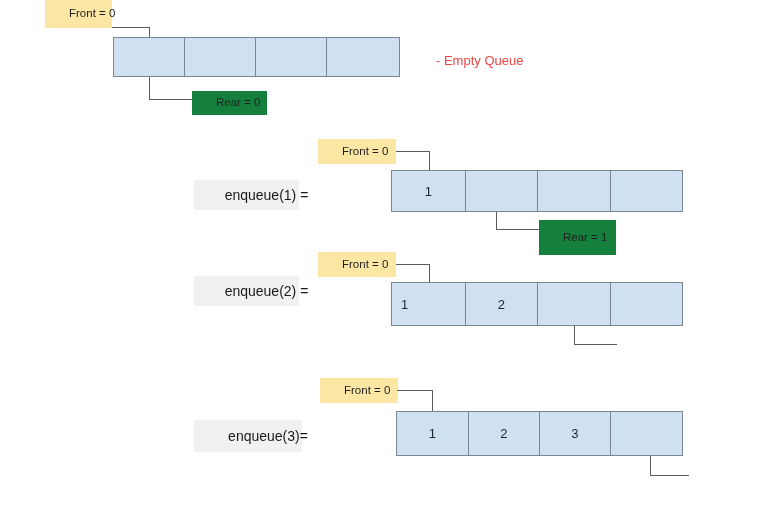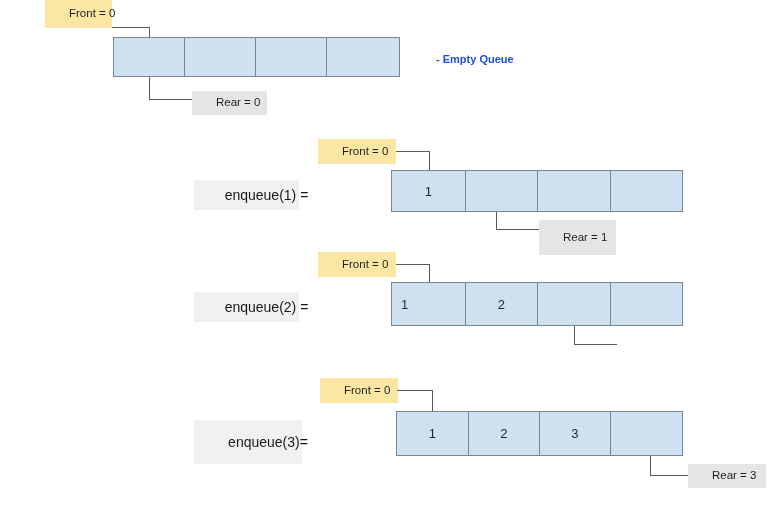--- a/index.html
+++ b/index.html
@@ -28,44 +28,43 @@
     font-size: 11.5px;
     line-height: 1;
     color: #1f1f1f;
     white-space: nowrap;
     padding-left: 24px;
   }
   .tag.front {
     background: #fce6a4;
   }
   .tag.rear {
-    background: #e5e5e5;
+    background: #15803d;
   }
 
   
   .op-label {
     position: absolute;
     box-sizing: border-box;
     display: flex;
     align-items: center;
     justify-content: center;
     background: #f1f1f1;
     color: #1a1a1a;
     font-size: 14px;
     white-space: nowrap;
     padding-left: 40px;
   }
 
   
   .note {
     position: absolute;
-    font-size: 11px;
-    color: #1d4ed8;
+    font-size: 13px;
+    color: #ef4444;
     white-space: nowrap;
-    font-weight: bold;
   }
 
   
   .queue {
     position: absolute;
     display: flex;
     box-sizing: border-box;
     border: 1.5px solid #7a8596;
     background: #cfe0f0;
   }
@@ -138,56 +137,53 @@
     <div class="cell" style="width:73px;"></div>
     <div class="cell" style="width:72px;"></div>
   </div>
 
   <div class="conn v" style="left:496px; top:212px; height:18px;"></div>
   <div class="conn h" style="left:496px; top:229px; width:44px;"></div>
   <div class="tag rear" style="left:539px; top:220px; width:77px; height:35px;">
     <span>Rear = 1</span>
   </div>
 
-  <div class="op-label" style="left:194px; top:292px; width:105px; height:30px;">
+  <div class="op-label" style="left:194px; top:276px; width:105px; height:30px;">
     <span>enqueue(2) =</span>
   </div>
 
   <div class="tag front" style="left:318px; top:252px; width:78px; height:25px;">
     <span>Front = 0</span>
   </div>
   <div class="conn h" style="left:396px; top:264px; width:34px;"></div>
   <div class="conn v" style="left:429px; top:264px; height:19px;"></div>
 
   <div class="queue" style="left:391px; top:282px; width:292px; height:44px;">
     <div class="cell align-left" style="width:74px;">1</div>
     <div class="cell" style="width:73px;">2</div>
     <div class="cell" style="width:73px;"></div>
     <div class="cell" style="width:72px;"></div>
   </div>
 
   <div class="conn v" style="left:574px; top:326px; height:19px;"></div>
   <div class="conn h" style="left:574px; top:344px; width:43px;"></div>
 
-  <div class="op-label" style="left:194px; top:420px; width:108px; height:44px;">
+  <div class="op-label" style="left:194px; top:420px; width:108px; height:32px;">
     <span>enqueue(3)=</span>
   </div>
 
   <div class="tag front" style="left:320px; top:378px; width:78px; height:25px;">
     <span>Front = 0</span>
   </div>
   <div class="conn h" style="left:397px; top:390px; width:36px;"></div>
   <div class="conn v" style="left:432px; top:390px; height:22px;"></div>
 
   <div class="queue" style="left:396px; top:411px; width:287px; height:45px;">
     <div class="cell" style="width:72px;">1</div>
     <div class="cell" style="width:72px;">2</div>
     <div class="cell" style="width:71px;">3</div>
     <div class="cell" style="width:72px;"></div>
   </div>
 
   <div class="conn v" style="left:650px; top:456px; height:20px;"></div>
   <div class="conn h" style="left:650px; top:475px; width:39px;"></div>
-  <div class="tag rear" style="left:688px; top:464px; width:78px; height:24px;">
-    <span>Rear = 3</span>
-  </div>
 
 </div>
 
 </body></html>

